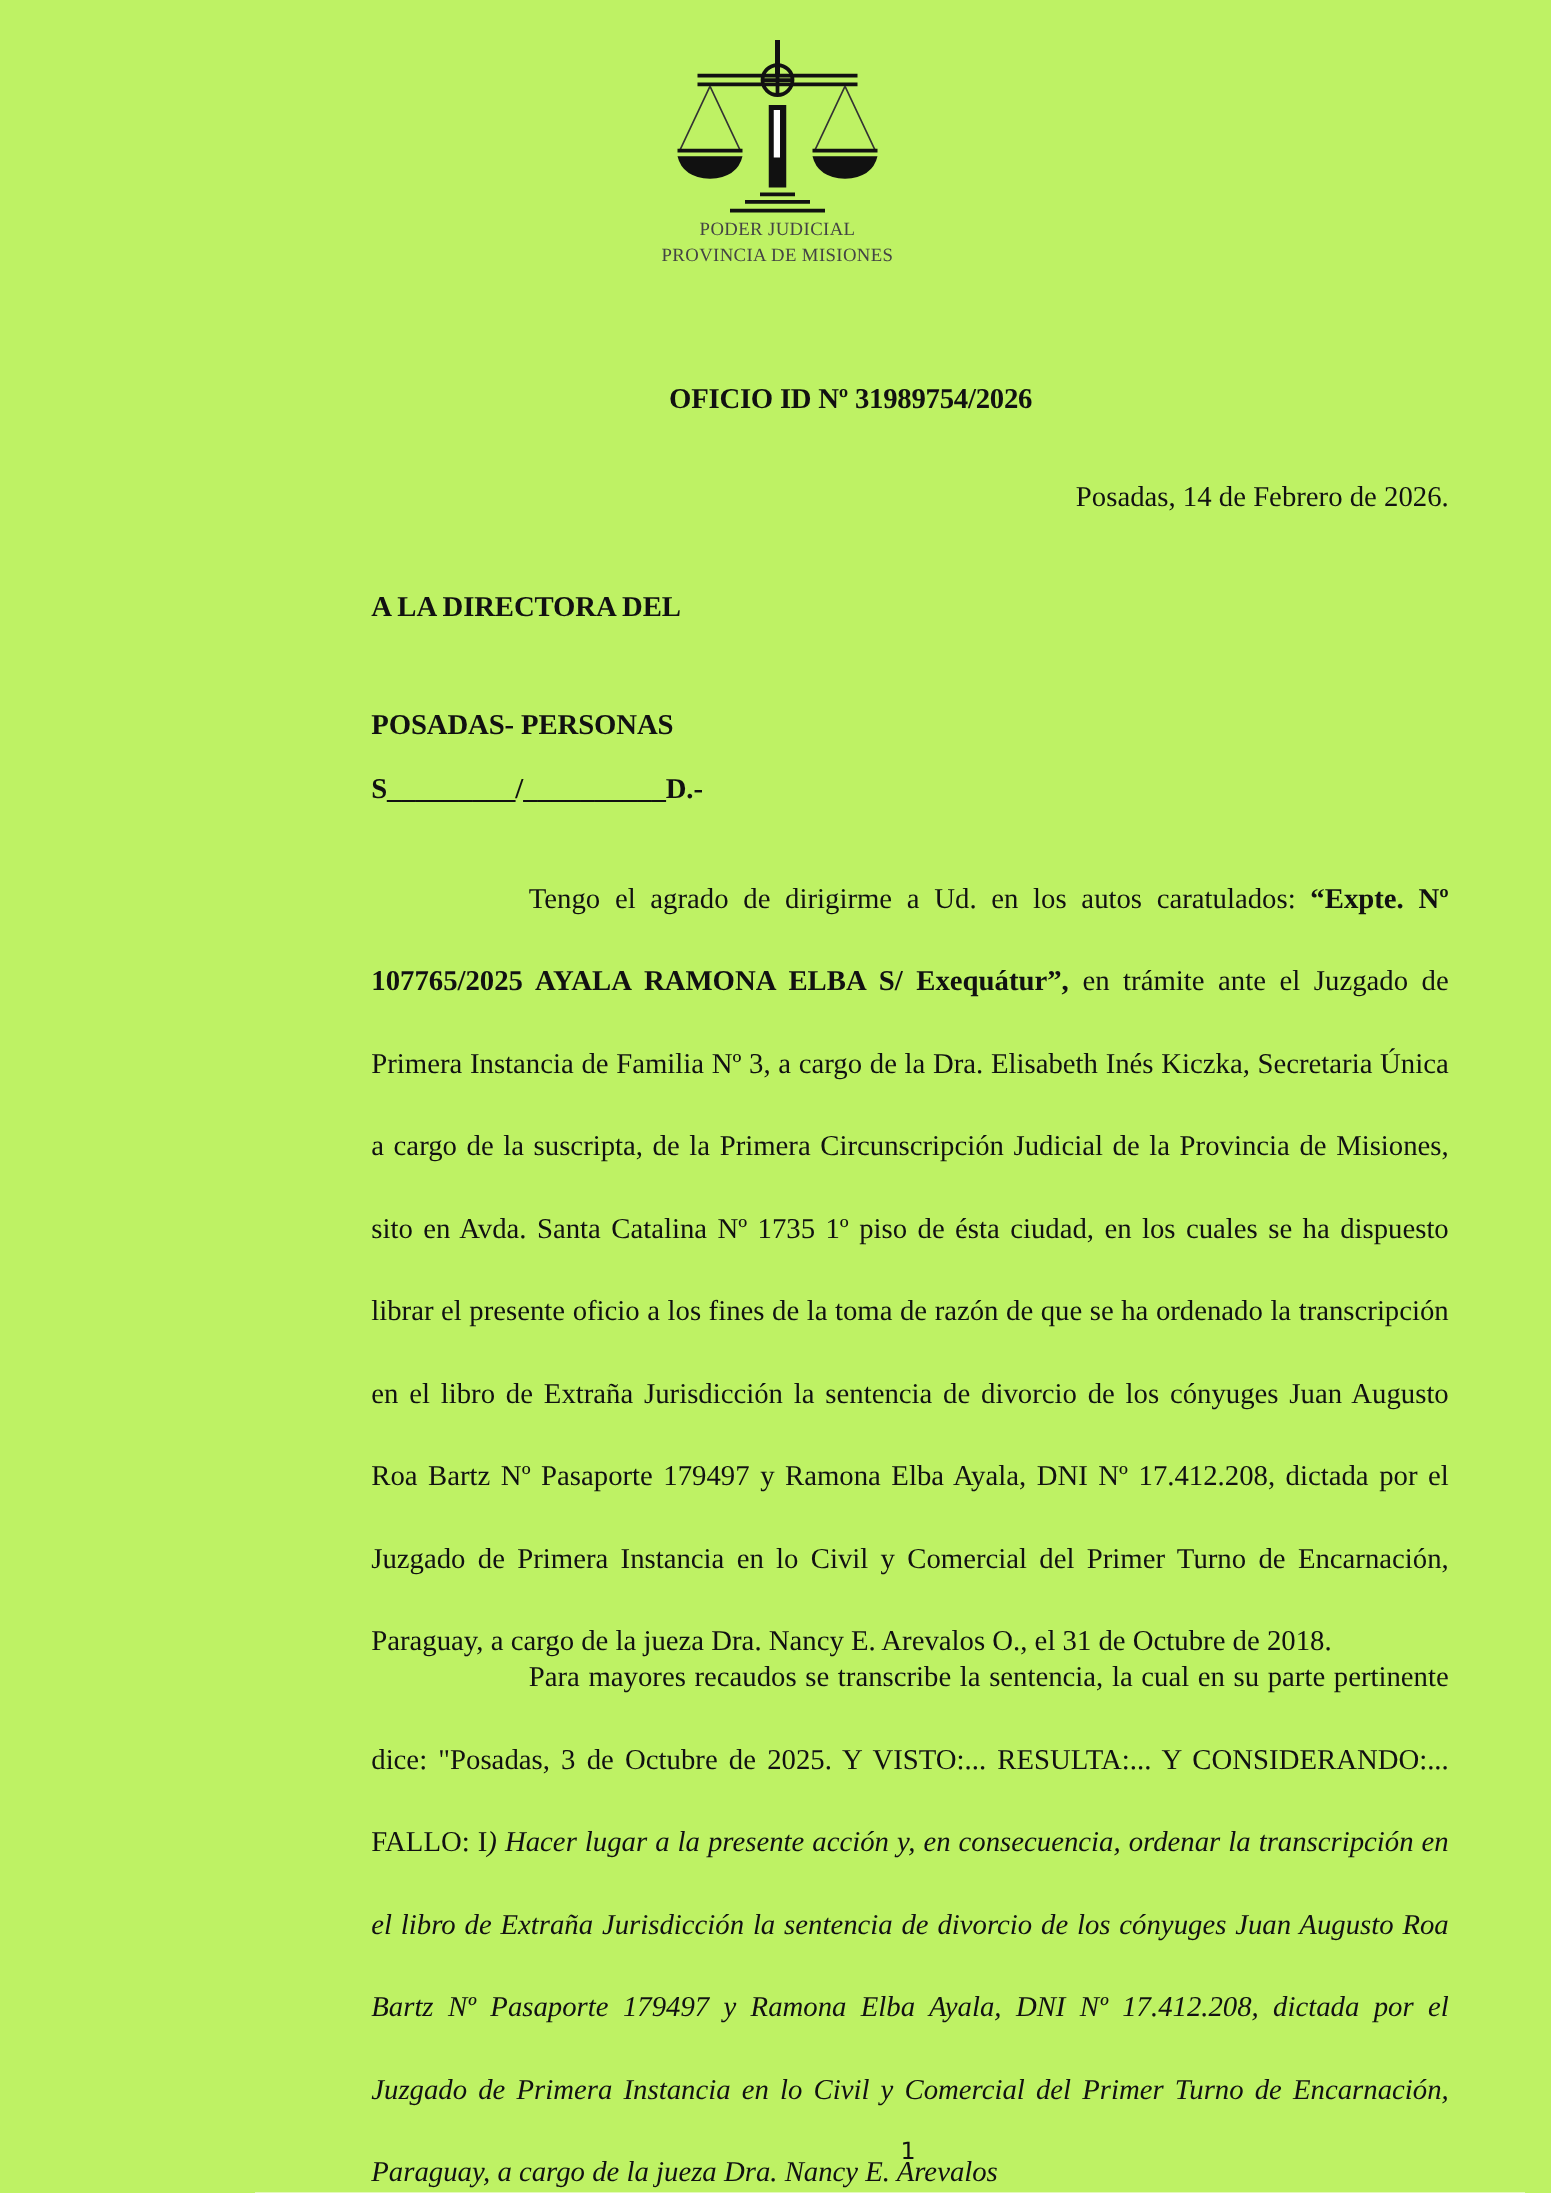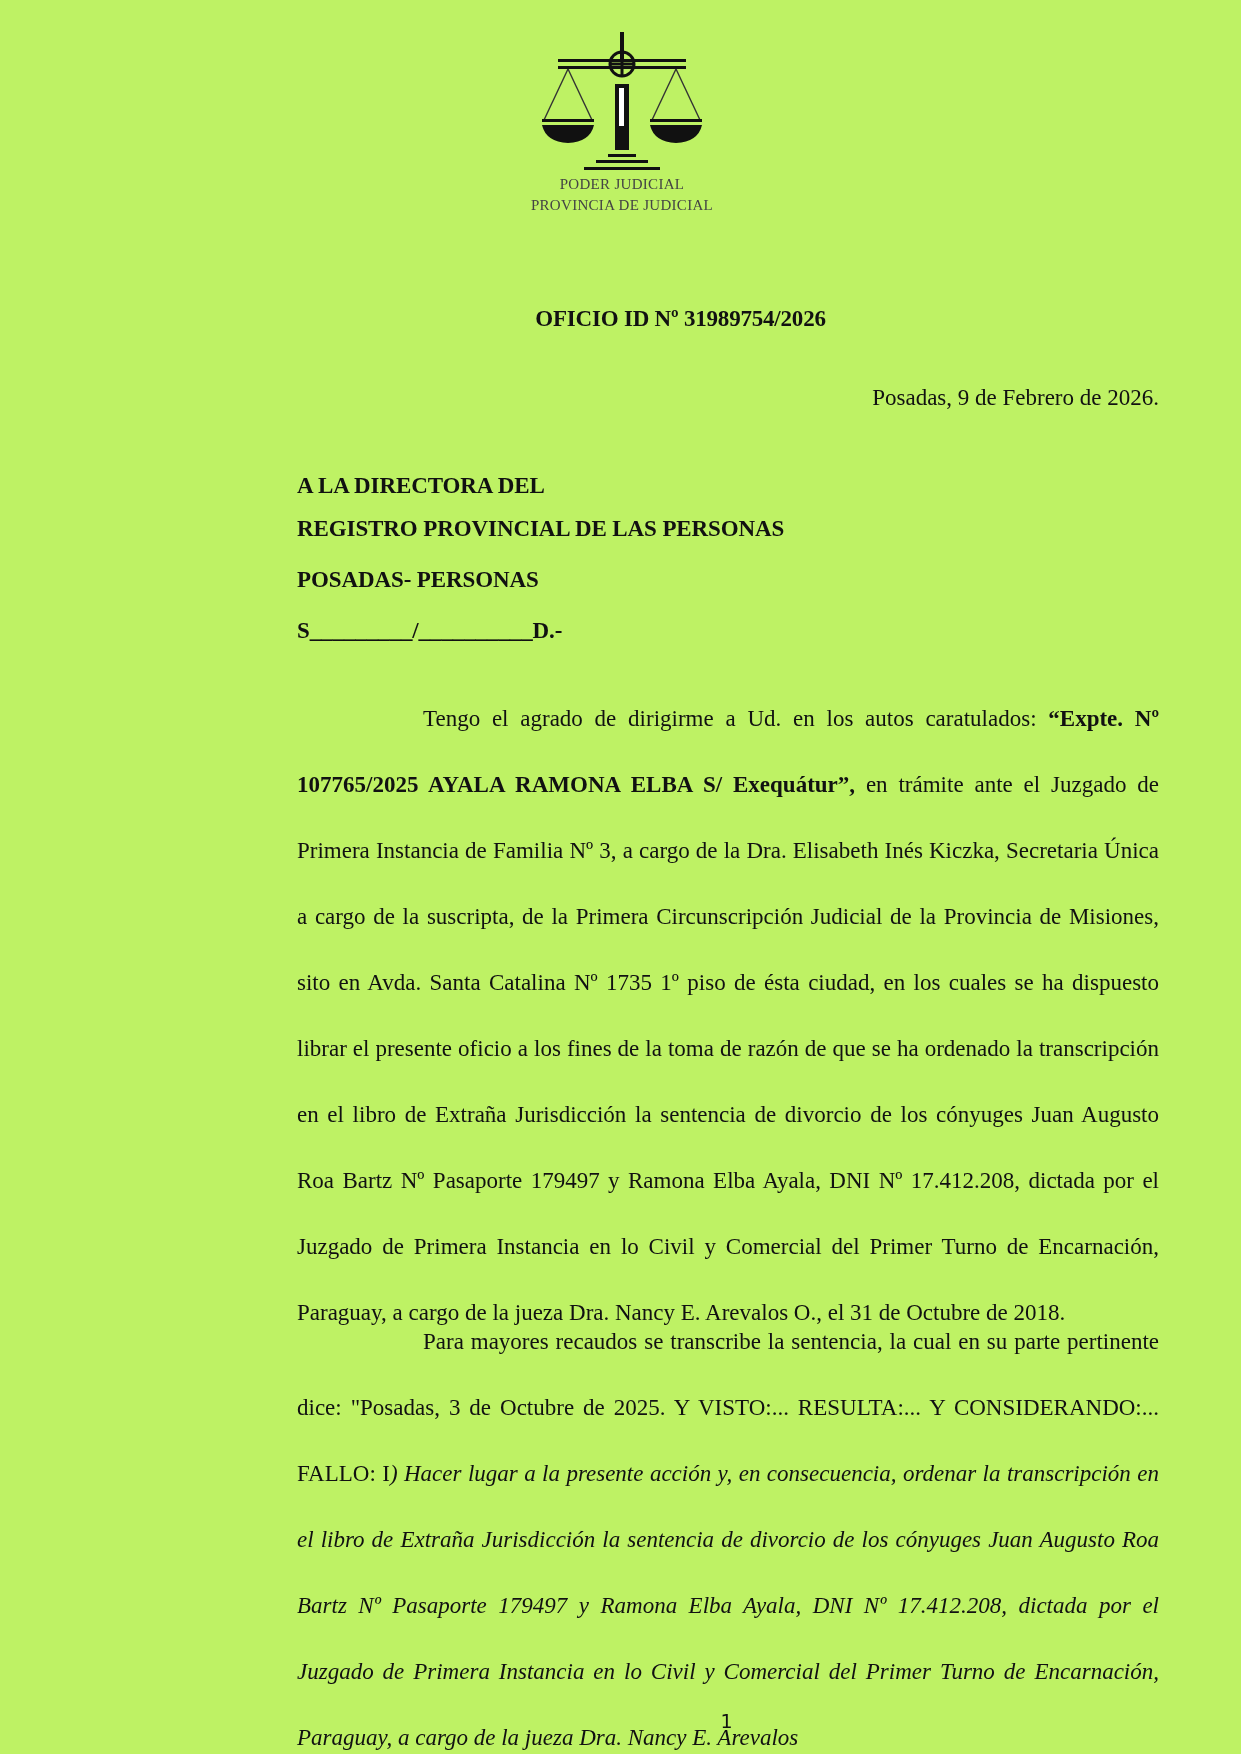--- a/index.html
+++ b/index.html
@@ -64,29 +64,28 @@
       <path d="M112 95 L164 95 Q160 112 138 113 Q116 112 112 95 Z" fill="#111"></path>
 
       <rect x="77" y="54" width="14" height="66" fill="#111"></rect>
       <rect x="81" y="58" width="5" height="38" fill="#fff"></rect>
 
       <rect x="70" y="124" width="28" height="3" fill="#111"></rect>
       <rect x="58" y="130" width="52" height="3" fill="#111"></rect>
       <rect x="46" y="137" width="76" height="3" fill="#111"></rect>
     </svg>
     <div class="logo-line l1">PODER JUDICIAL</div>
-    <div class="logo-line l2">PROVINCIA DE JUDICIAL</div>
+    <div class="logo-line l2">PROVINCIA DE MISIONES</div>
   </div>
 
   <div class="title">OFICIO ID Nº 31989754/2026</div>
 
-  <div class="date">Posadas, 9 de Febrero de 2026.</div>
+  <div class="date">Posadas, 14 de Febrero de 2026.</div>
 
   <div class="addr a1">A LA DIRECTORA DEL</div>
-  <div class="addr a2">REGISTRO PROVINCIAL DE LAS PERSONAS</div>
   <div class="addr a3">POSADAS- PERSONAS</div>
   <div class="addr a4">S_________/__________D.-</div>
 
   <p class="para p1" style="margin:0;"><span>Tengo el agrado de dirigirme a Ud. en los autos caratulados: </span><b>“Expte. Nº 107765/2025 AYALA RAMONA ELBA S/ Exequátur”,</b><span> en trámite ante el Juzgado de Primera Instancia de Familia Nº 3, a cargo de la Dra. Elisabeth Inés Kiczka, Secretaria Única a cargo de la suscripta, de la Primera Circunscripción Judicial de la Provincia de Misiones, sito en Avda. Santa Catalina Nº 1735 1º piso de ésta ciudad, en los cuales se ha dispuesto librar el presente oficio a los fines de la toma de razón de que se ha ordenado la transcripción en el libro de Extraña Jurisdicción la sentencia de divorcio de los cónyuges Juan Augusto Roa Bartz Nº Pasaporte 179497 y Ramona Elba Ayala, DNI Nº 17.412.208, dictada por el Juzgado de Primera Instancia en lo Civil y Comercial del Primer Turno de Encarnación, Paraguay, a cargo de la jueza Dra. Nancy E. Arevalos O., el 31 de Octubre de 2018.</span></p>
 
   <p class="para p2" style="margin:0;"><span>Para mayores recaudos se transcribe la sentencia, la cual en su parte pertinente dice: "Posadas, 3 de Octubre de 2025. Y VISTO:... RESULTA:... Y CONSIDERANDO:... FALLO: I</span><i>) Hacer lugar a la presente acción y, en consecuencia, ordenar la transcripción en el libro de Extraña Jurisdicción la sentencia de divorcio de los cónyuges Juan Augusto Roa Bartz Nº Pasaporte 179497 y Ramona Elba Ayala, DNI Nº 17.412.208, dictada por el Juzgado de Primera Instancia en lo Civil y Comercial del Primer Turno de Encarnación, Paraguay, a cargo de la jueza Dra. Nancy E. Arevalos</i></p>
 
   <div class="page-num">1</div>
 </div>
 

